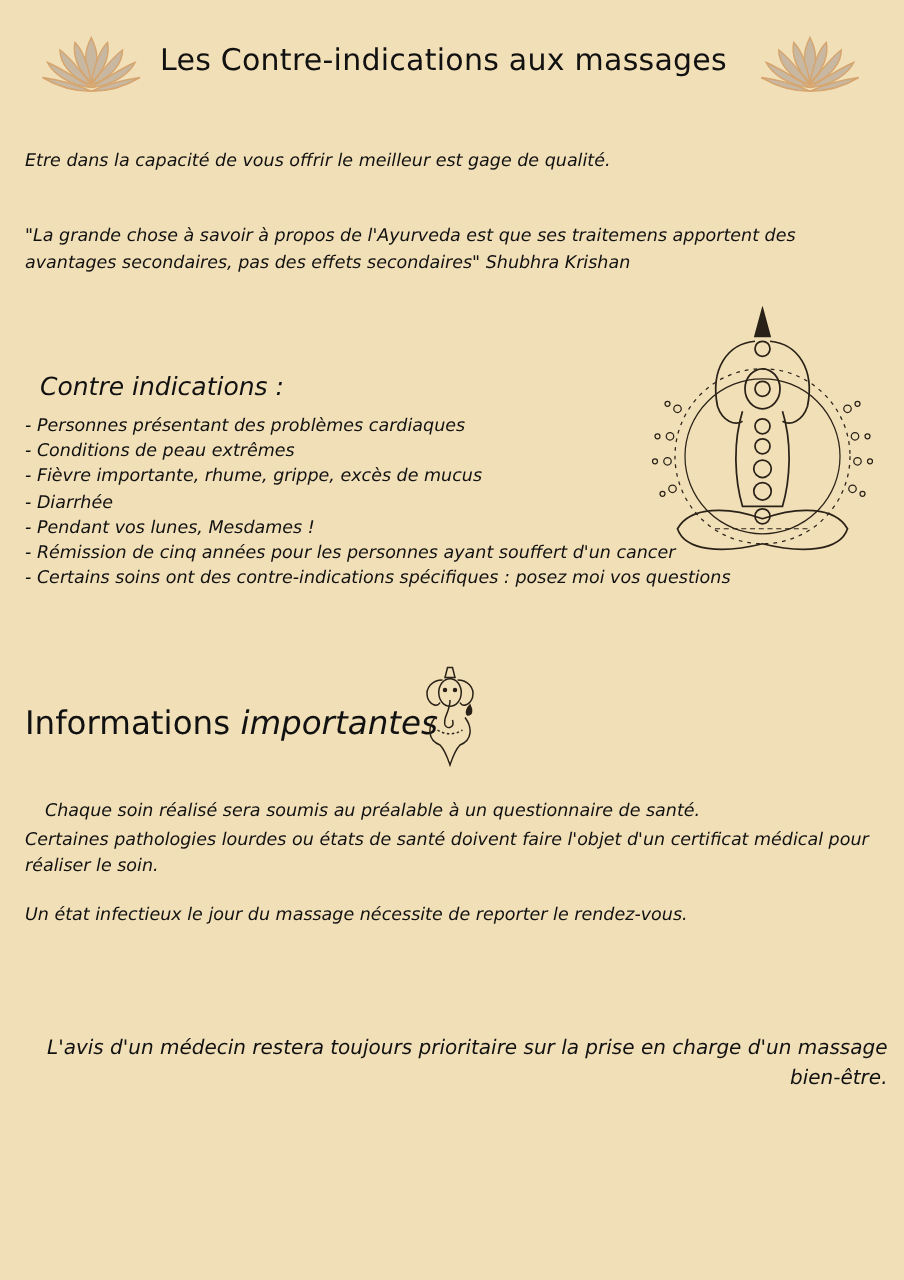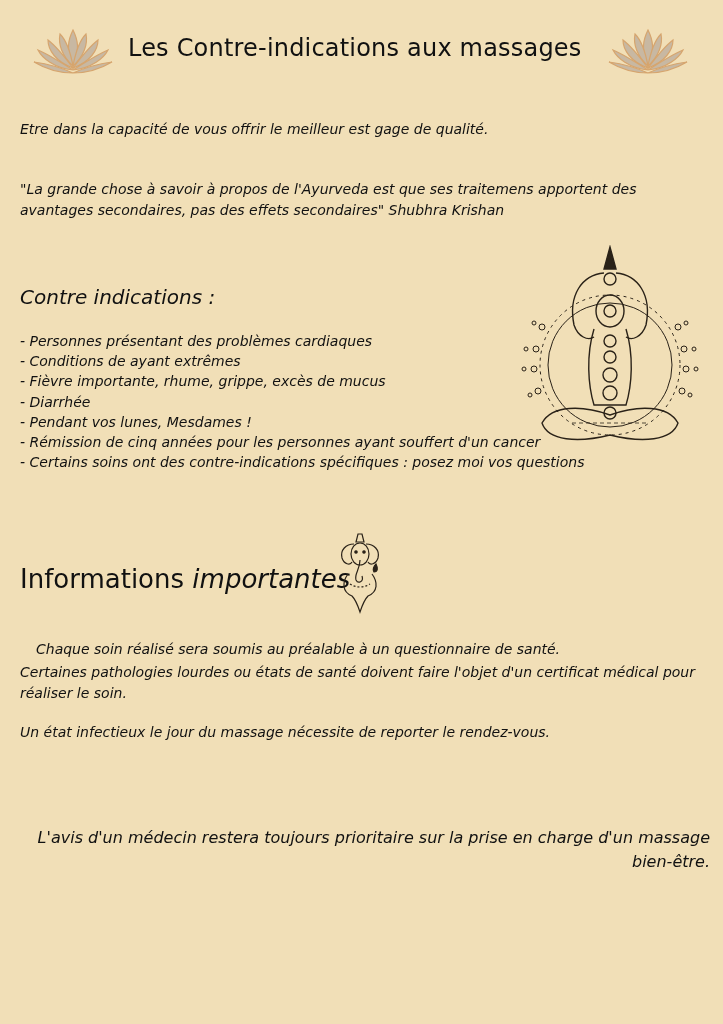--- a/index.html
+++ b/index.html
@@ -92,21 +92,21 @@
     <path d="M41 44 C22 42 10 32 6 24 C16 28 28 36 41 44Z"></path>
     <path d="M41 44 C60 42 72 32 76 24 C66 28 54 36 41 44Z"></path>
     <path d="M41 47 C26 47 12 42 2 36 C16 38 30 42 41 47Z"></path>
     <path d="M41 47 C56 47 70 42 80 36 C66 38 52 42 41 47Z"></path>
   </g>
 </svg>
 
 <p class="abs body-text intro" style="margin:0;">Etre dans la capacité de vous offrir le meilleur est gage de qualité.</p>
 <p class="abs body-text quote" style="margin:0;">"La grande chose à savoir à propos de l'Ayurveda est que ses traitemens apportent des avantages secondaires, pas des effets secondaires" Shubhra Krishan</p>
 
-<h2 class="abs h2 h2-contre" style="margin:0;font-weight:normal;">Contre indications :</h2>
+<h2 class="abs h2 h2-contre" style="margin:12px;font-weight:normal;">Contre indications :</h2>
 
 <svg class="abs yogi" viewBox="0 0 196 200">
   <g fill="none" stroke="#2a2218" stroke-width="1.4">
 
     <circle cx="98" cy="120" r="62" stroke-width="1"></circle>
     <circle cx="98" cy="120" r="70" stroke-dasharray="3 4" stroke-width="1"></circle>
 
     <g stroke-width="1">
       <circle cx="30" cy="82" r="3"></circle>
         <circle cx="22" cy="78" r="2"></circle>
@@ -141,21 +141,21 @@
     <circle cx="98" cy="148" r="7"></circle>
     <circle cx="98" cy="168" r="6"></circle>
 
     <path d="M30 178 C40 160 70 160 98 170 C126 160 156 160 166 178 C160 196 130 198 98 190 C66 198 36 196 30 178 Z"></path>
     <path d="M60 178 L136 178" stroke-dasharray="4 3" stroke-width="0.8"></path>
   </g>
 </svg>
 
 <ul class="abs list">
   <li>Personnes présentant des problèmes cardiaques</li>
-  <li>Conditions de ayant extrêmes</li>
+  <li>Conditions de peau extrêmes</li>
   <li>Fièvre importante, rhume, grippe, excès de mucus</li>
   <li>Diarrhée</li>
   <li>Pendant vos lunes, Mesdames !</li>
   <li>Rémission de cinq années pour les personnes ayant souffert d'un cancer</li>
   <li>Certains soins ont des contre-indications spécifiques : posez moi vos questions</li>
 </ul>
 
 <h2 class="abs h2 h2-info" style="margin:0;font-weight:normal;">
   <span>Informations</span>
   <span class="it">importantes</span>

